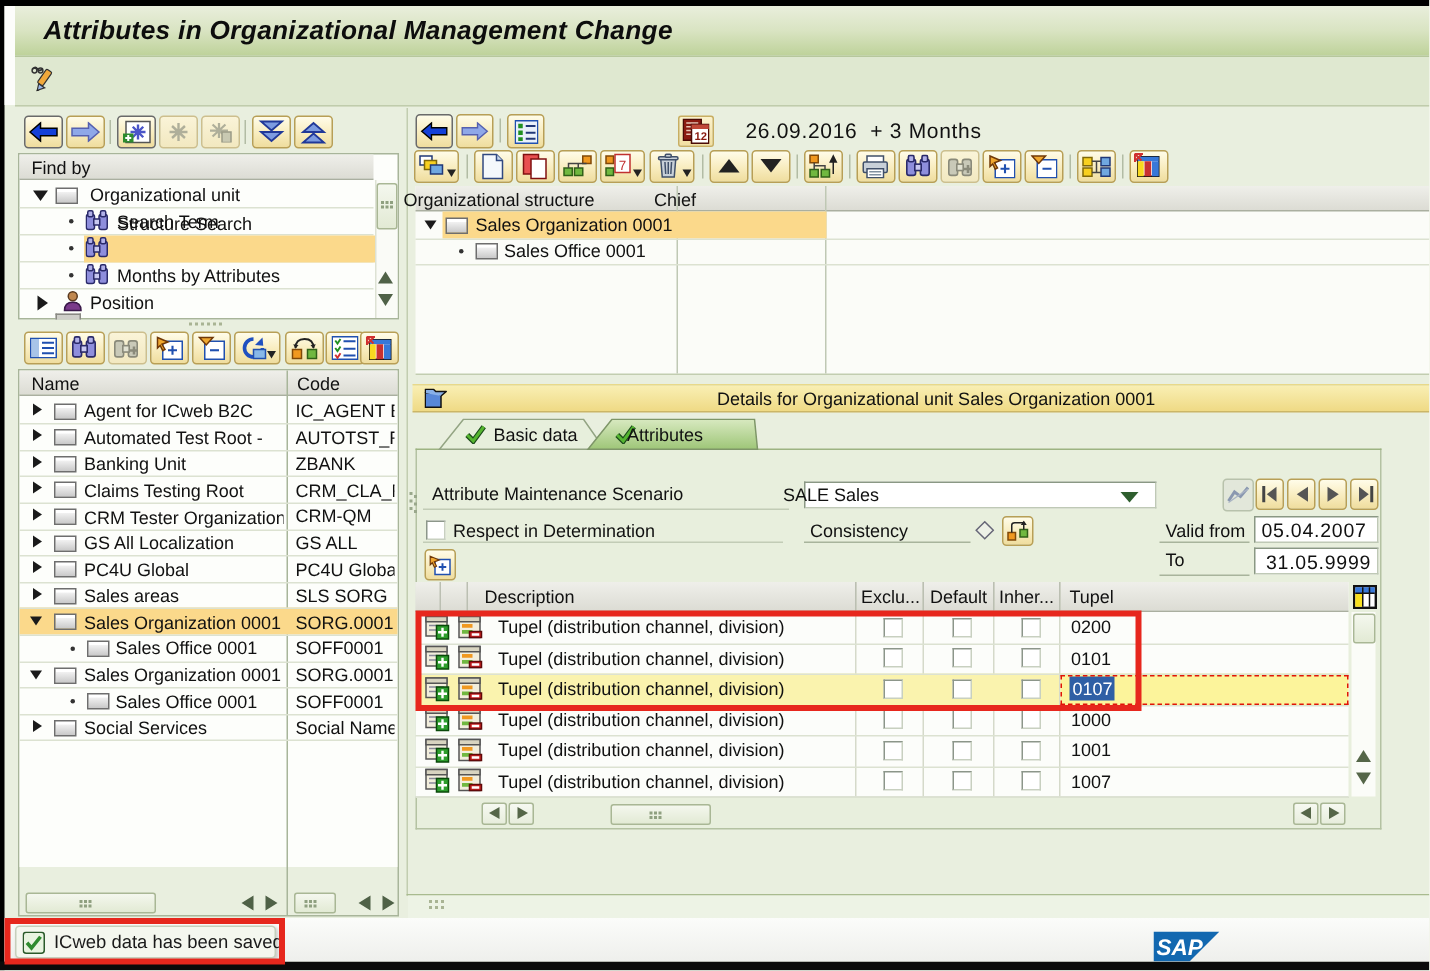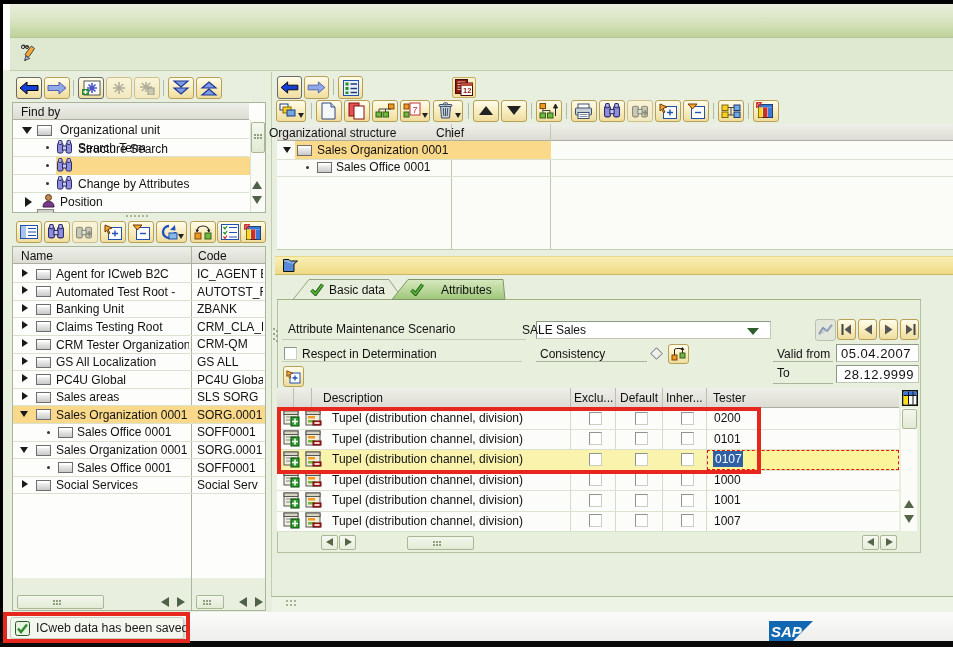--- a/index.html
+++ b/index.html
@@ -18,20 +18,21 @@
 .txt{position:absolute;white-space:nowrap;}
 </style></head><body>
 <div id="app">
 
 <div class="a" style="left:0;top:0;width:953px;height:4px;background:#000"></div>
 <div class="a" style="left:0;top:0;width:3px;height:647px;background:#000"></div>
 <div class="a" style="left:0;top:641px;width:953px;height:6px;background:#0a0a0a"></div>
 <div class="a" style="left:3px;top:4px;width:7px;height:66px;background:#FDFDFB"></div>
 
 <div class="a" style="left:10px;top:4px;width:943px;height:33px;background:linear-gradient(#E9EEDC,#D9E4C2 50%,#BED29A);border-bottom:1px solid #B6C79C"></div>
+<div class="txt" style="left:29px;top:10px;font-size:17.5px;font-weight:bold;font-style:italic;color:#0d0d0d;letter-spacing:.2px">Attributes in Organizational Management Change</div>
 
 <div class="a" style="left:10px;top:38px;width:943px;height:32px;background:#DFE8D0;border-bottom:1px solid #C0CCAC"></div>
 
 <svg class="a" style="left:20px;top:44px" width="19" height="17" viewBox="0 0 19 17">
 <path d="M2 2 q1.5 -2 3 0 q1.5 2 3 0" stroke="#333" stroke-width="1.2" fill="none"></path>
 <circle cx="3" cy="3" r="1.6" fill="none" stroke="#333"></circle>
       <circle cx="7" cy="3" r="1.6" fill="none" stroke="#333"></circle>
 <rect x="8" y="2.2" width="4.4" height="11" rx="1" transform="rotate(35 10 7)" fill="#F2A93B" stroke="#333" stroke-width="0.8"></rect>
 <path d="M5.8 11.8 l4 2.8 l-5 1.6 z" fill="#9BB7E8" stroke="#333" stroke-width="0.8"></path>
 <path d="M4.8 15.6 l1.6 .9 l-2.2 .4 z" fill="#222"></path>
@@ -81,21 +82,21 @@
 <div class="rowline" style="left:13px;top:192px;width:236px"></div>
 <div class="a" style="left:56px;top:157px;width:194px;height:18px;background:#FBD98B"></div>
 <div class="tr" style="left:22px;top:127px;border-left:5px solid transparent;border-right:5px solid transparent;border-top:7px solid #1a1a1a"></div>
 <div class="obox" style="left:37px;top:125px"></div>
 <div class="txt" style="left:60px;top:123px">Organizational unit</div>
 <div class="a" style="left:46px;top:146px;width:3px;height:3px;background:#333;border-radius:2px"></div>
 <div class="txt" style="left:78px;top:141px">Search Term</div>
 <div class="a" style="left:46px;top:164px;width:3px;height:3px;background:#333;border-radius:2px"></div>
 <div class="txt" style="left:78px;top:142px">Structure Search</div>
 <div class="a" style="left:46px;top:182px;width:3px;height:3px;background:#333;border-radius:2px"></div>
-<div class="txt" style="left:78px;top:177px">Change by Attributes</div>
+<div class="txt" style="left:78px;top:177px">Months by Attributes</div>
 <div class="tr" style="left:25px;top:197px;border-top:5px solid transparent;border-bottom:5px solid transparent;border-left:7px solid #1a1a1a"></div>
 <div class="txt" style="left:60px;top:195px">Position</div>
 <div class="a" style="left:37px;top:209px;width:15px;height:3px;background:#CFCFC9;border:1px solid #8a8a84;border-bottom:none"></div>
 
 <div class="a" style="left:250px;top:120px;width:15px;height:92px;background:#FAFBF7;border-left:1px solid #DDE2D4;box-sizing:border-box"></div>
 <div class="thumb" style="left:251px;top:122px;width:14px;height:31px"></div>
 <div class="grip" style="left:254px;top:134px"></div>
 <div class="tr" style="left:252px;top:181px;border-left:5px solid transparent;border-right:5px solid transparent;border-bottom:8px solid #4F6147"></div>
 <div class="tr" style="left:252px;top:196px;border-left:5px solid transparent;border-right:5px solid transparent;border-top:8px solid #4F6147"></div>
 
@@ -256,21 +257,21 @@
 <div class="txt" style="left:197px;top:443.0px;width:66px;overflow:hidden">SORG.0001</div>
 <div class="rowline" style="left:13px;top:458.1px;width:252px"></div>
 <div class="a" style="left:47px;top:466.1px;width:3px;height:3px;background:#333;border-radius:2px"></div>
 <div class="obox" style="left:58px;top:462.1px"></div>
 <div class="txt" style="left:77px;top:460.6px;width:112px;overflow:hidden">Sales Office 0001</div>
 <div class="txt" style="left:197px;top:460.6px;width:66px;overflow:hidden">SOFF0001</div>
 <div class="rowline" style="left:13px;top:475.7px;width:252px"></div>
 <div class="tr" style="left:22px;top:479.7px;border-top:4.5px solid transparent;border-bottom:4.5px solid transparent;border-left:6px solid #1a1a1a"></div>
 <div class="obox" style="left:36px;top:479.7px"></div>
 <div class="txt" style="left:56px;top:478.2px;width:133px;overflow:hidden">Social Services</div>
-<div class="txt" style="left:197px;top:478.2px;width:66px;overflow:hidden">Social Serv</div>
+<div class="txt" style="left:197px;top:478.2px;width:66px;overflow:hidden">Social Name</div>
 <div class="rowline" style="left:13px;top:493.3px;width:252px"></div>
 
 <div class="thumb" style="left:17px;top:595px;width:87px;height:14px"></div>
 <div class="grip" style="left:53px;top:600px"></div>
 <div class="tr" style="left:161px;top:597px;border-top:5px solid transparent;border-bottom:5px solid transparent;border-right:8px solid #4F6147"></div>
 <div class="tr" style="left:177px;top:597px;border-top:5px solid transparent;border-bottom:5px solid transparent;border-left:8px solid #4F6147"></div>
 <div class="thumb" style="left:196px;top:595px;width:28px;height:14px"></div>
 <div class="grip" style="left:203px;top:600px"></div>
 <div class="tr" style="left:239px;top:597px;border-top:5px solid transparent;border-bottom:5px solid transparent;border-right:8px solid #4F6147"></div>
 <div class="tr" style="left:255px;top:597px;border-top:5px solid transparent;border-bottom:5px solid transparent;border-left:8px solid #4F6147"></div>
@@ -308,20 +309,21 @@
     </svg>
 
 <div class="a" style="left:452px;top:77px;width:24px;height:21px;background:linear-gradient(#FBF2CC,#F2E0A2);border:1px solid #C8AE62;border-radius:2px;box-sizing:border-box"></div>
 <svg class="a" style="left:455px;top:79px" width="18" height="17" viewBox="0 0 18 17">
       <rect x="0.5" y="0.5" width="12" height="14" fill="#8B1A10" stroke="#4A0A06"></rect>
       <path d="M2.5 3 H10.5 M2.5 5.5 H10.5 M2.5 8 H10.5 M2.5 10.5 H10.5" stroke="#E8C8B8" stroke-width="1"></path>
       <rect x="6" y="4" width="11.5" height="12.5" fill="#fff" stroke="#4A0A06"></rect>
       <rect x="6" y="4" width="11.5" height="3" fill="#C04838"></rect>
       <text x="8" y="14" font-family="Liberation Sans" font-size="7.5" font-weight="bold" fill="#8B1A10">12</text>
     </svg>
+<div class="txt" style="left:497px;top:79px;font-size:14px;letter-spacing:.45px">26.09.2016&nbsp; + 3 Months</div>
 
 <div class="btn" style="left:276px;top:100px;width:30px"></div>
 <div class="sep" style="left:311px;top:103px;height:16px"></div>
 <div class="btn" style="left:316px;top:100px"></div>
 <div class="btn" style="left:344px;top:100px"></div>
 <div class="btn" style="left:372px;top:100px"></div>
 <div class="btn" style="left:400px;top:100px;width:30px"></div>
 <div class="btn" style="left:433px;top:100px;width:30px"></div>
 <div class="sep" style="left:468px;top:103px;height:16px"></div>
 <div class="btn" style="left:473px;top:100px"></div>
@@ -441,20 +443,21 @@
 <div class="txt" style="left:317px;top:143px">Sales Organization 0001</div>
 <div class="a" style="left:306px;top:166px;width:3px;height:3px;background:#333;border-radius:2px"></div>
 <div class="obox" style="left:317px;top:162px"></div>
 <div class="txt" style="left:336px;top:160px">Sales Office 0001</div>
 
 <div class="a" style="left:275px;top:256px;width:678px;height:19px;background:linear-gradient(#F9EFB4,#EFDA85);border-top:1px solid #E8D98A;border-bottom:1px solid #CBB667;box-sizing:border-box"></div>
 <svg class="a" style="left:283px;top:259px" width="15" height="13" viewBox="0 0 15 13">
       <path d="M0.5 3 H9 L11 5 V12.5 H0.5 Z" fill="#5888D8" stroke="#111"></path>
       <path d="M0.5 3 V0.5 H6 L7.5 2 H14.5 L11 5" fill="#88B0E8" stroke="#111" stroke-linejoin="round"></path>
     </svg>
+<div class="txt" style="left:478px;top:259px">Details for Organizational unit Sales Organization 0001</div>
 
 <div class="a" style="left:277px;top:299px;width:644px;height:254px;background:#E8EFDD;border-left:1px solid #B4C2A2;border-right:1px solid #B4C2A2;border-bottom:1px solid #B4C2A2;box-sizing:border-box"></div>
 <div class="a" style="left:277px;top:298.5px;width:644px;height:1.5px;background:#9DB382"></div>
 <svg class="a" style="left:290px;top:279px" width="220" height="21" viewBox="0 0 220 21">
 <path d="M3 20.5 L19 0.5 L99 0.5 L113 20.5 Z" fill="#E7EFDC" stroke="#93A483" stroke-width="1"></path>
 <path d="M102 20.5 L118 0.5 L213 0.5 L215 20.5 Z" fill="url(#tg)" stroke="#7E9668" stroke-width="1"></path>
 <defs>
         <linearGradient id="tg" x1="0" y1="0" x2="0" y2="1">
           <stop offset="0" stop-color="#D8E9C0"></stop>
           <stop offset="1" stop-color="#9EC678"></stop>
@@ -463,21 +466,21 @@
 </svg>
 <svg class="a" style="left:310px;top:283px" width="14" height="13" viewBox="0 0 14 13">
       <path d="M1.5 7 L5.5 11 L12.5 1.5" stroke="#1A4A1A" stroke-width="3.6" fill="none"></path>
       <path d="M1.5 7 L5.5 11 L12.5 1.5" stroke="#55B530" stroke-width="2" fill="none"></path>
     </svg>
 <div class="txt" style="left:329px;top:283px">Basic data</div>
 <svg class="a" style="left:410px;top:283px" width="14" height="13" viewBox="0 0 14 13">
       <path d="M1.5 7 L5.5 11 L12.5 1.5" stroke="#1A4A1A" stroke-width="3.6" fill="none"></path>
       <path d="M1.5 7 L5.5 11 L12.5 1.5" stroke="#55B530" stroke-width="2" fill="none"></path>
     </svg>
-<div class="txt" style="left:441px;top:283px">Attributes</div>
+<div class="txt" style="left:418px;top:283px">Attributes</div>
 <div class="a" style="left:282px;top:339px;width:244px;height:1px;background:#C2CCB6"></div>
 <div class="a" style="left:282px;top:361px;width:240px;height:1px;background:#C2CCB6"></div>
 <div class="grip" style="left:273px;top:328px;background:#9AA88C;box-shadow:0 5px #9AA88C,0 10px #9AA88C,3px 2px #9AA88C,3px 7px #9AA88C,3px 12px #9AA88C"></div>
 
 <div class="txt" style="left:288px;top:322px">Attribute Maintenance Scenario</div>
 <div class="inp" style="left:536px;top:321px;width:235px;height:18px"></div>
 <div class="txt" style="left:522px;top:323px">SALE Sales</div>
 <div class="tr" style="left:747px;top:328px;border-left:6.5px solid transparent;border-right:6.5px solid transparent;border-top:7px solid #2E5E2E"></div>
 <div class="a" style="left:815px;top:319px;width:21px;height:22px;background:#E2E7DA;border:1px solid #B8C2AC;border-radius:3px;box-sizing:border-box"></div>
 <svg class="a" style="left:818px;top:324px" width="15" height="12" viewBox="0 0 15 12">
@@ -522,32 +525,32 @@
 <div class="inp" style="left:836px;top:344px;width:83px;height:18px"></div>
 <div class="txt" style="left:841px;top:346px;font-size:13px;letter-spacing:.5px">05.04.2007</div>
 <div class="btn" style="left:283px;top:366px;width:21px;height:21px"></div>
 <svg class="a" style="left:286px;top:370px" width="15" height="14" viewBox="0 0 15 14">
       <rect x="4" y="3" width="10" height="10" fill="#fff" stroke="#2050B0"></rect>
       <path d="M6.5 8 H11.5 M9 5.5 V10.5" stroke="#2050B0" stroke-width="1.3"></path>
       <path d="M0.8 0.8 L6.8 3.3 L3.5 4.6 L5 7.5 L3.6 8.2 L2.2 5.2 L0.8 6.5 Z" fill="#F0A830" stroke="#703808" stroke-width="0.8"></path>
     </svg>
 <div class="txt" style="left:777px;top:366px">To</div>
 <div class="inp" style="left:836px;top:365px;width:83px;height:18px"></div>
-<div class="txt" style="left:844px;top:367px;font-size:13px;letter-spacing:.5px">28.12.9999</div>
+<div class="txt" style="left:844px;top:367px;font-size:13px;letter-spacing:.5px">31.05.9999</div>
 <div class="a" style="left:773px;top:383px;width:60px;height:1px;background:#A8B49C"></div>
 
 <div class="a" style="left:277px;top:388px;width:622px;height:143px;background:#FCFDFA;border-bottom:1px solid #BFC8B4"></div>
 <div class="gh a" style="left:277px;top:388px;width:622px;height:20px"></div>
 <div class="a" style="left:293px;top:388px;width:1px;height:20px;background:#BBBFB2"></div>
 <div class="a" style="left:311px;top:388px;width:1px;height:20px;background:#BBBFB2"></div>
 <div class="txt" style="left:323px;top:391px">Description</div>
 <div class="txt" style="left:574px;top:391px">Exclu...</div>
 <div class="txt" style="left:620px;top:391px">Default</div>
 <div class="txt" style="left:666px;top:391px">Inher...</div>
-<div class="txt" style="left:713px;top:391px">Tester</div>
+<div class="txt" style="left:713px;top:391px">Tupel</div>
 <div class="a" style="left:570px;top:388px;width:1px;height:143px;background:#D5DACA"></div>
 <div class="a" style="left:615px;top:388px;width:1px;height:143px;background:#D5DACA"></div>
 <div class="a" style="left:662px;top:388px;width:1px;height:143px;background:#D5DACA"></div>
 <div class="a" style="left:706px;top:388px;width:1px;height:143px;background:#D5DACA"></div>
 <div class="a" style="left:570px;top:388px;width:1px;height:20px;background:#BBBFB2"></div>
 <div class="a" style="left:615px;top:388px;width:1px;height:20px;background:#BBBFB2"></div>
 <div class="a" style="left:662px;top:388px;width:1px;height:20px;background:#BBBFB2"></div>
 <div class="a" style="left:706px;top:388px;width:1px;height:20px;background:#BBBFB2"></div>
 <svg class="a" style="left:902px;top:390px" width="16" height="16" viewBox="0 0 16 16">
       <rect x="0.8" y="0.8" width="14.4" height="14.4" fill="#fff" stroke="#111" stroke-width="1.6"></rect>

